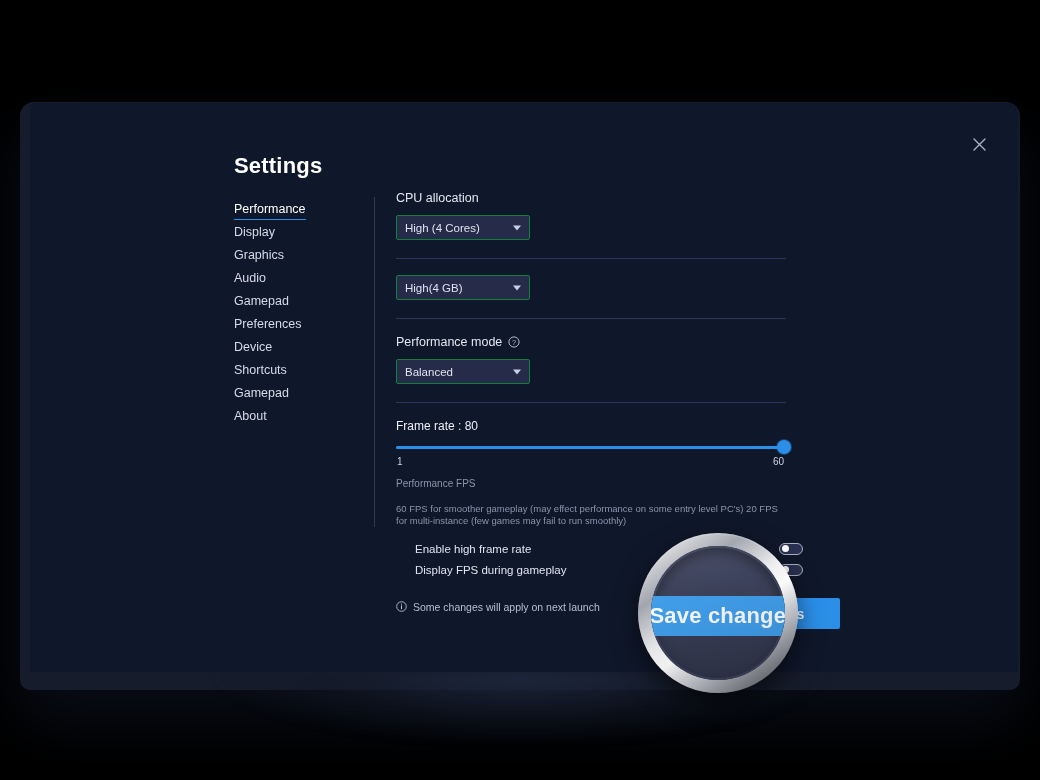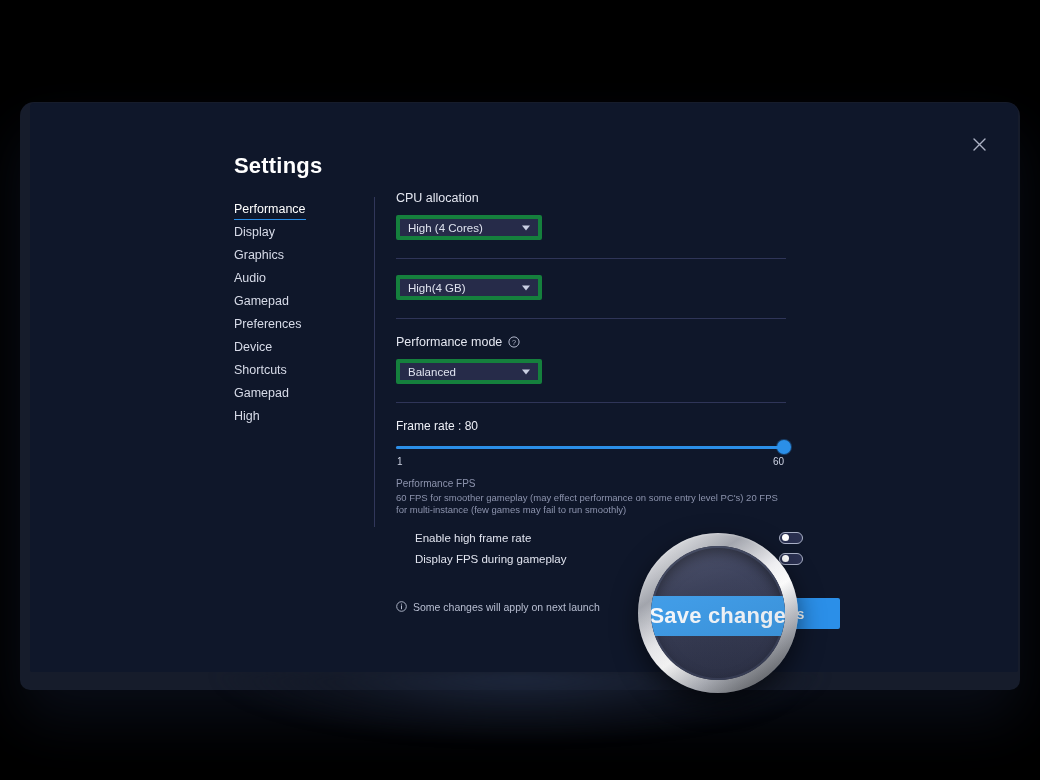--- a/index.html
+++ b/index.html
@@ -138,24 +138,24 @@
   }
 
   .help-icon {
     display: inline-flex;
     width: 12px;
     height: 12px;
   }
 
   .select {
     position: relative;
-    width: 146px;
+    width: 134px;
     height: 25px;
     background: #262b49;
-    border: 4px solid #15803d;
+    border: 1px solid #15803d;
     border-radius: 2px;
     display: flex;
     align-items: center;
     padding: 0 22px 0 8px;
     cursor: pointer;
   }
   .select-value {
     font-size: 11.5px;
     color: #dfe3ef;
     white-space: nowrap;
@@ -237,21 +237,21 @@
   .rec-title {
     font-size: 10px;
     color: #8c93ad;
     margin-top: 8px;
   }
   .rec-body {
     font-size: 9.5px;
     color: #8c93ad;
     line-height: 12px;
     width: 390px;
-    margin-top: 3px;
+    margin-top: 14px;
   }
 
   
   .toggle-rows { margin-top: 11px; }
   .toggle-row {
     position: relative;
     display: flex;
     align-items: center;
     justify-content: space-between;
     width: 388px;
@@ -401,21 +401,21 @@
     <nav class="sidebar">
       <div class="sidebar-item active">Performance</div>
       <div class="sidebar-item">Display</div>
       <div class="sidebar-item">Graphics</div>
       <div class="sidebar-item">Audio</div>
       <div class="sidebar-item">Gamepad</div>
       <div class="sidebar-item">Preferences</div>
       <div class="sidebar-item">Device</div>
       <div class="sidebar-item">Shortcuts</div>
       <div class="sidebar-item">Gamepad</div>
-      <div class="sidebar-item">High</div>
+      <div class="sidebar-item">About</div>
     </nav>
 
     <div class="v-divider"></div>
 
     <div class="content">
 
       <div>
         <div class="field-label">CPU allocation</div>
         <div class="select">
           <span class="select-value">High (4 Cores)</span>

